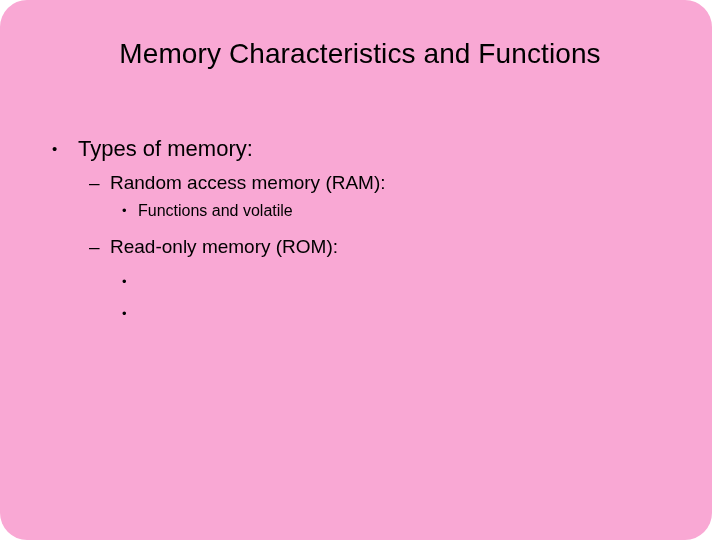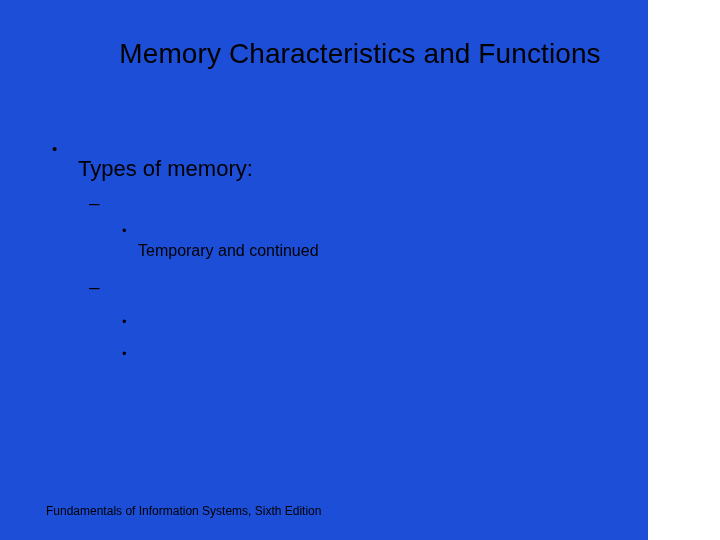--- a/index.html
+++ b/index.html
@@ -8,24 +8,25 @@
     padding: 0;
     background: #ffffff;
   }
   body {
     font-family: "Liberation Sans", sans-serif;
     color: #000000;
     -webkit-font-smoothing: antialiased;
   }
   .slide {
     position: relative;
-    width: 648px;
+    width: 712px;
     height: 540px;
-    background: #1d4ed8;
+    background: #f9a8d4;
     overflow: hidden;
+    border-radius: 27px;
   }
 
   
   .title-block {
     position: absolute;
     left: 36px;
     top: 36px;
     width: 648px;
     text-align: center;
   }
@@ -53,21 +54,20 @@
   }
 
   .bullet-mark {
     flex: 0 0 auto;
     text-align: left;
     line-height: inherit;
   }
   .bullet-text {
     flex: 1 1 auto;
     line-height: inherit;
-    margin-top: 20px;
   }
 
   
   .lvl1 {
     font-size: 22px;
     line-height: 30px;
     padding-left: 6px;
     margin-bottom: 5px;
   }
   .lvl1 .bullet-mark {
@@ -131,39 +131,37 @@
 
   <div class="body-block">
 
     <div class="bullet-row lvl1">
       <span class="bullet-mark">•</span>
       <span class="bullet-text">Types of memory:</span>
     </div>
 
     <div class="bullet-row lvl2">
       <span class="bullet-mark">–</span>
+      <span class="bullet-text">Random access memory (RAM):</span>
     </div>
 
     <div class="bullet-row lvl3">
       <span class="bullet-mark">•</span>
-      <span class="bullet-text">Temporary and continued</span>
+      <span class="bullet-text">Functions and volatile</span>
     </div>
 
     <div class="bullet-row lvl2 gap-before-rom">
       <span class="bullet-mark">–</span>
+      <span class="bullet-text">Read-only memory (ROM):</span>
     </div>
 
     <div class="bullet-row lvl3 gap-before-nonvol">
       <span class="bullet-mark">•</span>
     </div>
 
     <div class="bullet-row lvl3">
       <span class="bullet-mark">•</span>
     </div>
 
   </div>
 
-  <div class="footer">
-    <span class="footer-source">Fundamentals of Information Systems, Sixth Edition</span>
-    <span class="footer-page">16</span>
-  </div>
 
 </div>
 
 </body></html>

